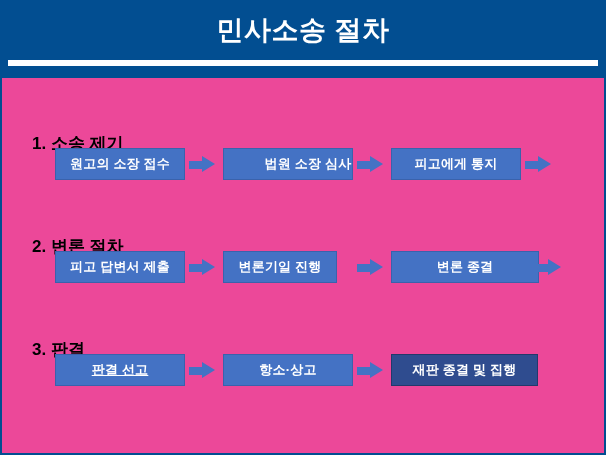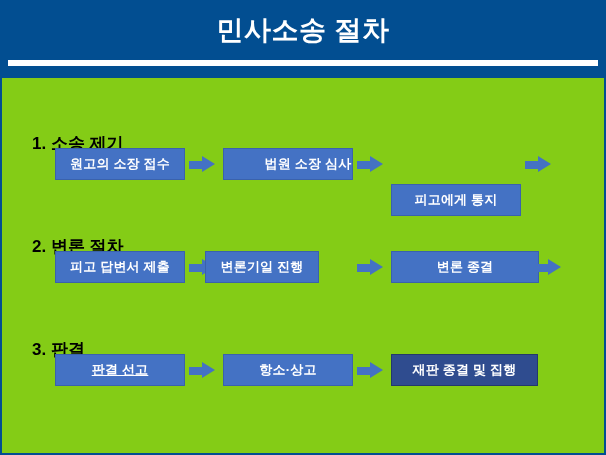--- a/index.html
+++ b/index.html
@@ -12,21 +12,21 @@
     background: #ffffff;
     font-family: "Liberation Sans", "DejaVu Sans", sans-serif;
     overflow: hidden;
   }
   #slide {
     position: relative;
     width: 606px;
     height: 455px;
     box-sizing: border-box;
     border: 2px solid #024E91;
-    background: #84cc16;
+    background: #ec4899;
   }
   
   #header {
     position: absolute;
     left: -2px;
     top: -2px;
     width: 606px;
     height: 78px;
     background: #024E91;
   }
@@ -145,36 +145,36 @@
           <div class="node" style="left: 53px; width: 130px;">원고의 소장 접수</div>
           <div class="arrow" style="left: 187px;">
             <span class="shaft"></span>
             <span class="head"></span>
           </div>
           <div class="node" style="left: 221px; width: 130px; padding-left: 40px;">법원 소장 심사</div>
           <div class="arrow" style="left: 355px;">
             <span class="shaft"></span>
             <span class="head"></span>
           </div>
-          <div class="node" style="left: 389px; width: 130px; margin-top: 36px;">피고에게 통지</div>
+          <div class="node" style="left: 389px; width: 130px;">피고에게 통지</div>
           <div class="arrow" style="left: 523px;">
             <span class="shaft"></span>
             <span class="head"></span>
           </div>
         </div>
       </div>
       <div class="section" style="top: 135px;">
         <div class="section-title">2. 변론 절차</div>
         <div class="flow-row">
           <div class="node" style="left: 53px; width: 130px;">피고 답변서 제출</div>
           <div class="arrow" style="left: 187px;">
             <span class="shaft"></span>
             <span class="head"></span>
           </div>
-          <div class="node" style="left: 203px; width: 114px;">변론기일 진행</div>
+          <div class="node" style="left: 221px; width: 114px;">변론기일 진행</div>
           <div class="arrow" style="left: 355px;">
             <span class="shaft"></span>
             <span class="head"></span>
           </div>
           <div class="node" style="left: 389px; width: 148px;">변론 종결</div>
           <div class="arrow" style="left: 533px;">
             <span class="shaft"></span>
             <span class="head"></span>
           </div>
         </div>

